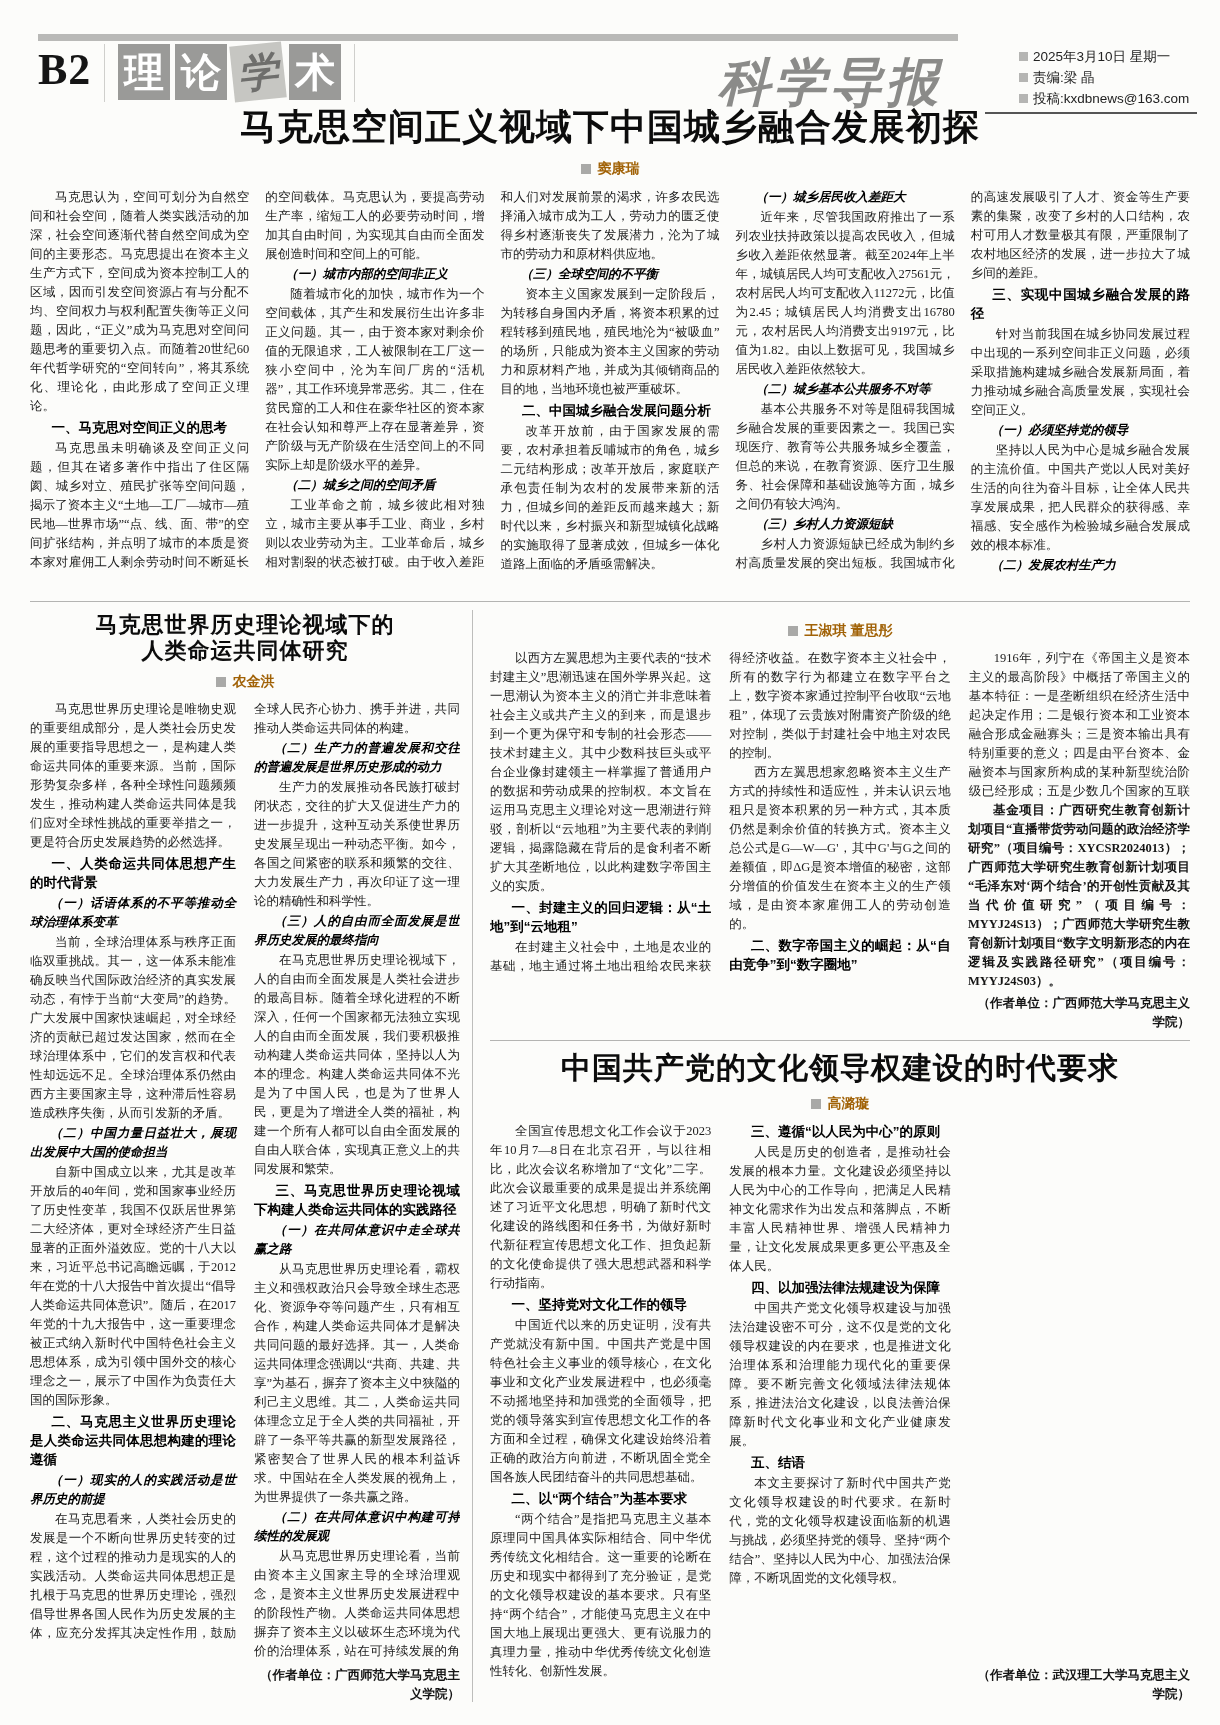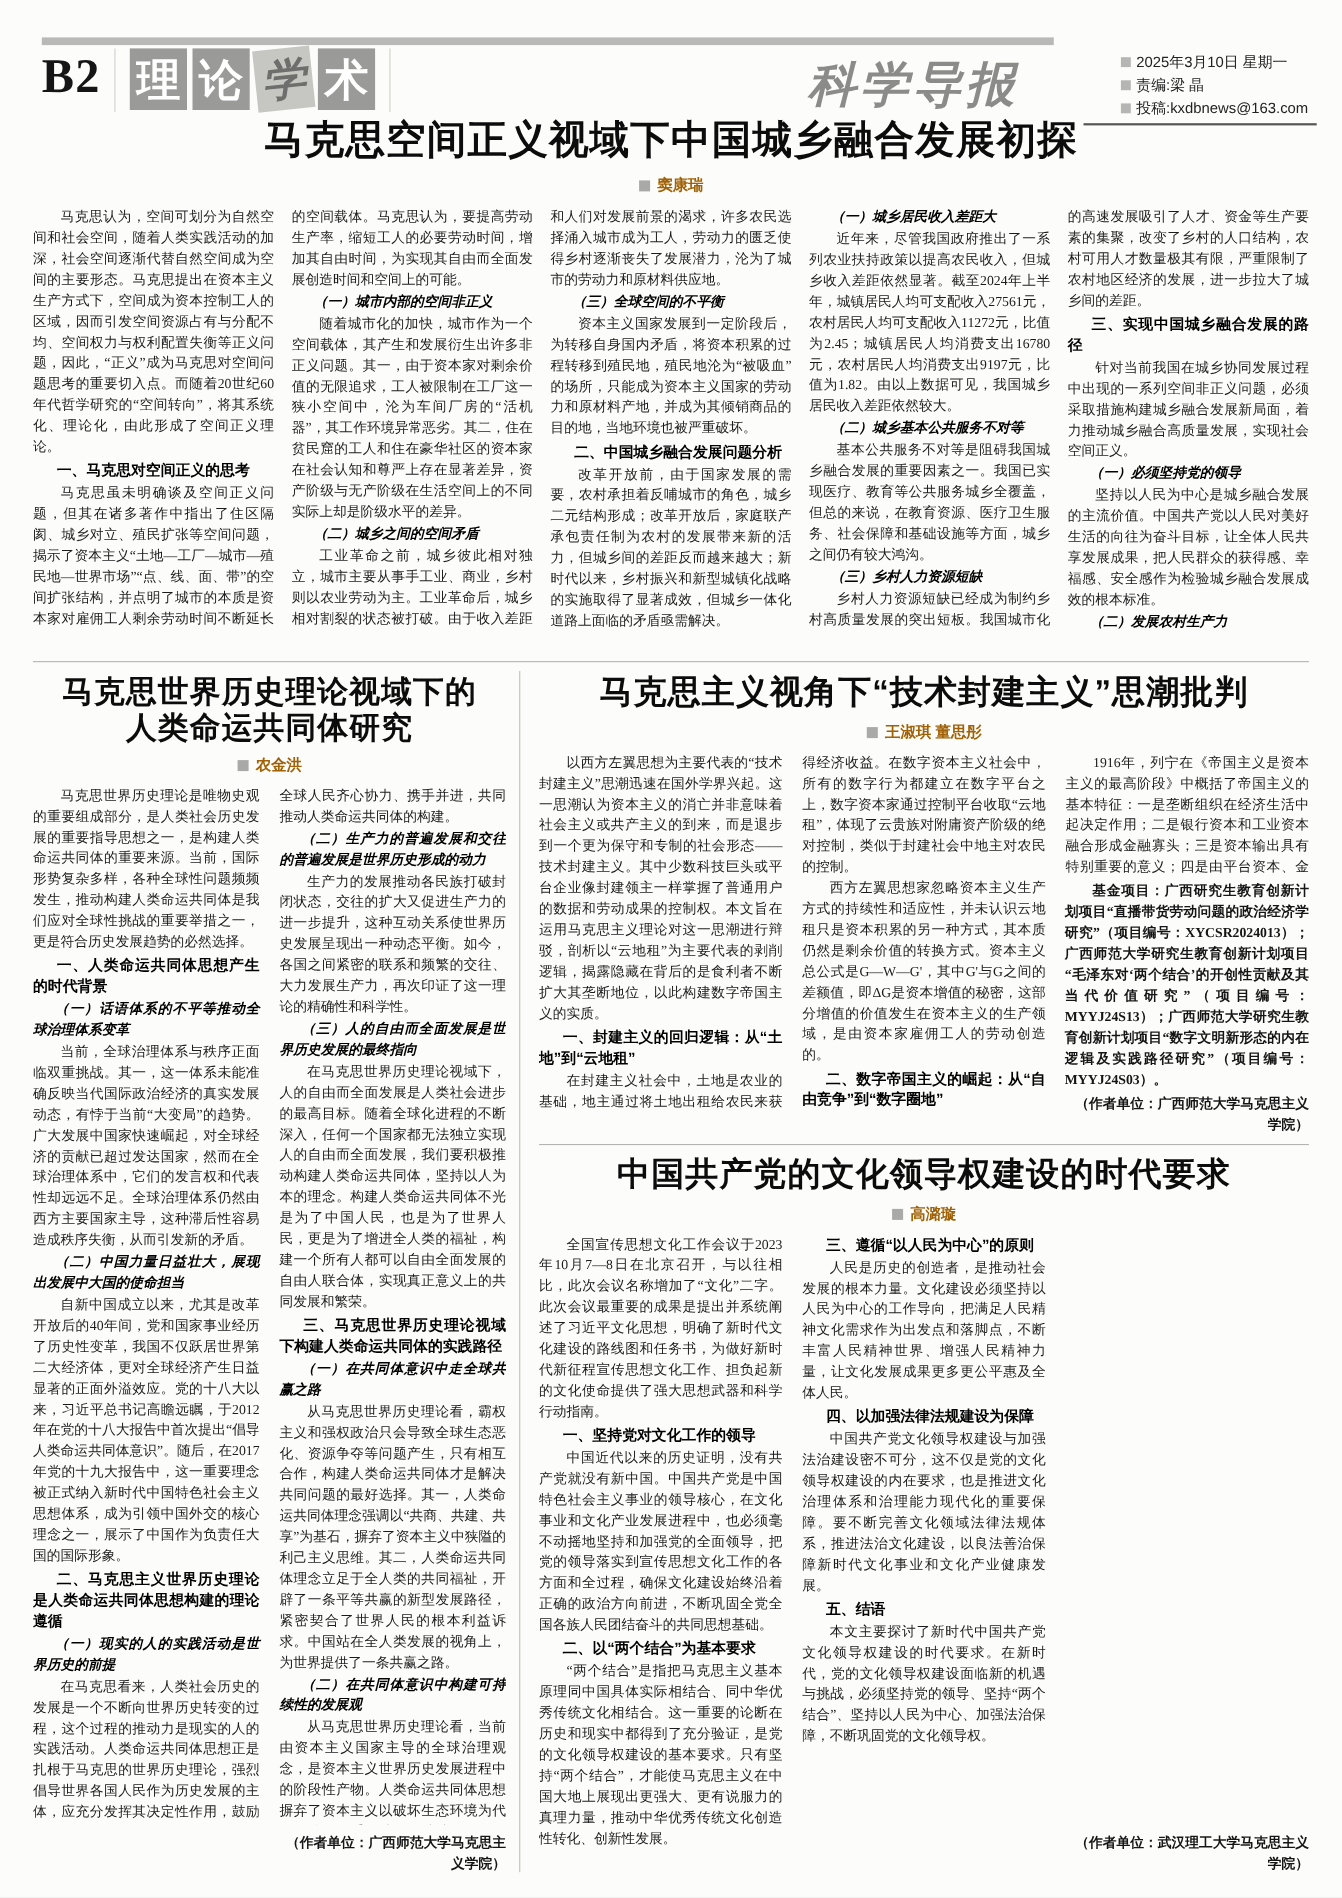--- a/index.html
+++ b/index.html
@@ -13,21 +13,21 @@
   .edition{position:absolute;left:38px;top:44px;font-family:"Liberation Serif",serif;
     font-size:44px;font-weight:bold;letter-spacing:1px;}
   .logo-sep{position:absolute;top:44px;width:1px;height:58px;background:#cfcfcc;}
   .logo{position:absolute;left:118px;top:44px;display:flex;gap:5px;}
   .logo-box{width:52px;height:56px;background:#9a9a98;color:#ffffff;display:flex;
     align-items:center;justify-content:center;font-size:40px;font-weight:bold;
     font-family:"Liberation Sans",sans-serif;}
   .logo-box.alt{background:#c6c6c2;color:#6e6e6c;transform:rotate(-6deg);
     font-family:"Liberation Serif",serif;font-style:italic;}
   .masthead{position:absolute;left:690px;top:48px;width:280px;text-align:center;
-    font-size:44px;font-weight:bold;font-style:italic;color:#8b8b89;
+    font-size:52px;font-weight:bold;font-style:italic;color:#8b8b89;
     letter-spacing:4px;white-space:nowrap;}
   .head-info{position:absolute;left:1019px;top:46px;width:212px;
     font-family:"Liberation Sans",sans-serif;font-size:13.5px;line-height:21px;color:#222;}
   .head-info .row{display:flex;align-items:center;gap:5px;white-space:nowrap;}
   .sq{display:inline-block;width:9px;height:9px;background:#b5b5b3;flex:0 0 auto;}
   .head-underline{position:absolute;left:985px;top:112px;width:212px;height:2px;background:#555;}
   
   .hr-main{position:absolute;left:30px;width:1160px;height:1px;background:#b4b4b2;}
   .vr{position:absolute;width:1px;background:#bdbdbb;}
   
@@ -110,21 +110,21 @@
         <p class="blk blk-h2">（一）必须坚持党的领导</p>
         <p class="blk blk-p">坚持以人民为中心是城乡融合发展的主流价值。中国共产党以人民对美好生活的向往为奋斗目标，让全体人民共享发展成果，把人民群众的获得感、幸福感、安全感作为检验城乡融合发展成效的根本标准。</p>
         <p class="blk blk-h2">（二）发展农村生产力</p>
       </div>
   </div>
 
   <div class="hr-main" style="top:601px;"></div>
   <div class="vr" style="left:472px;top:610px;height:1092px;"></div>
 
   <div class="article" style="left:30px;top:612px;width:430px;height:1092px;">
-    <div class="a-title" style="font-size:28px;">
+    <div class="a-title" style="font-size:22px;">
       <div>马克思世界历史理论视域下的</div>
       <div>人类命运共同体研究</div>
     </div>
     <div class="byline" style="margin:9px 0 9px 0;">
       <span class="sq"></span>
       <span>农金洪</span>
     </div>
     <div class="body" style="column-count:2;column-gap:18px;height:975px;">
         <p class="blk blk-p">马克思世界历史理论是唯物史观的重要组成部分，是人类社会历史发展的重要指导思想之一，是构建人类命运共同体的重要来源。当前，国际形势复杂多样，各种全球性问题频频发生，推动构建人类命运共同体是我们应对全球性挑战的重要举措之一，更是符合历史发展趋势的必然选择。</p>
         <p class="blk blk-h1">一、人类命运共同体思想产生的时代背景</p>
@@ -144,21 +144,20 @@
         <p class="blk blk-p">从马克思世界历史理论看，霸权主义和强权政治只会导致全球生态恶化、资源争夺等问题产生，只有相互合作，构建人类命运共同体才是解决共同问题的最好选择。其一，人类命运共同体理念强调以“共商、共建、共享”为基石，摒弃了资本主义中狭隘的利己主义思维。其二，人类命运共同体理念立足于全人类的共同福祉，开辟了一条平等共赢的新型发展路径，紧密契合了世界人民的根本利益诉求。中国站在全人类发展的视角上，为世界提供了一条共赢之路。</p>
         <p class="blk blk-h2">（二）在共同体意识中构建可持续性的发展观</p>
         <p class="blk blk-p">从马克思世界历史理论看，当前由资本主义国家主导的全球治理观念，是资本主义世界历史发展进程中的阶段性产物。人类命运共同体思想摒弃了资本主义以破坏生态环境为代价的治理体系，站在可持续发展的角度，以“绿色发展”引导新的全球治理体系，为解决全球生态问题贡献了中国智慧和中国方案。</p>
       </div>
     <div class="a-foot" style="width:210px;">
       <p class="unit">（作者单位：广西师范大学马克思主义学院）</p>
     </div>
   </div>
 
   <div class="article" style="left:490px;top:612px;width:700px;height:420px;">
-    <div class="a-title" style="font-size:30px;">马克思主义视角下“技术封建主义”思潮批判</div>
     <div class="byline" style="margin:10px 0 9px 0;">
       <span class="sq"></span>
       <span>王淑琪 董思彤</span>
     </div>
     <div class="body" style="column-count:3;column-gap:18px;height:340px;">
         <p class="blk blk-p">以西方左翼思想为主要代表的“技术封建主义”思潮迅速在国外学界兴起。这一思潮认为资本主义的消亡并非意味着社会主义或共产主义的到来，而是退步到一个更为保守和专制的社会形态——技术封建主义。其中少数科技巨头或平台企业像封建领主一样掌握了普通用户的数据和劳动成果的控制权。本文旨在运用马克思主义理论对这一思潮进行辩驳，剖析以“云地租”为主要代表的剥削逻辑，揭露隐藏在背后的是食利者不断扩大其垄断地位，以此构建数字帝国主义的实质。</p>
         <p class="blk blk-h1">一、封建主义的回归逻辑：从“土地”到“云地租”</p>
         <p class="blk blk-p">在封建主义社会中，土地是农业的基础，地主通过将土地出租给农民来获得经济收益。在数字资本主义社会中，所有的数字行为都建立在数字平台之上，数字资本家通过控制平台收取“云地租”，体现了云贵族对附庸资产阶级的绝对控制，类似于封建社会中地主对农民的控制。</p>
         <p class="blk blk-p">西方左翼思想家忽略资本主义生产方式的持续性和适应性，并未认识云地租只是资本积累的另一种方式，其本质仍然是剩余价值的转换方式。资本主义总公式是G—W—G'，其中G'与G之间的差额值，即ΔG是资本增值的秘密，这部分增值的价值发生在资本主义的生产领域，是由资本家雇佣工人的劳动创造的。</p>
         <p class="blk blk-h1">二、数字帝国主义的崛起：从“自由竞争”到“数字圈地”</p>

